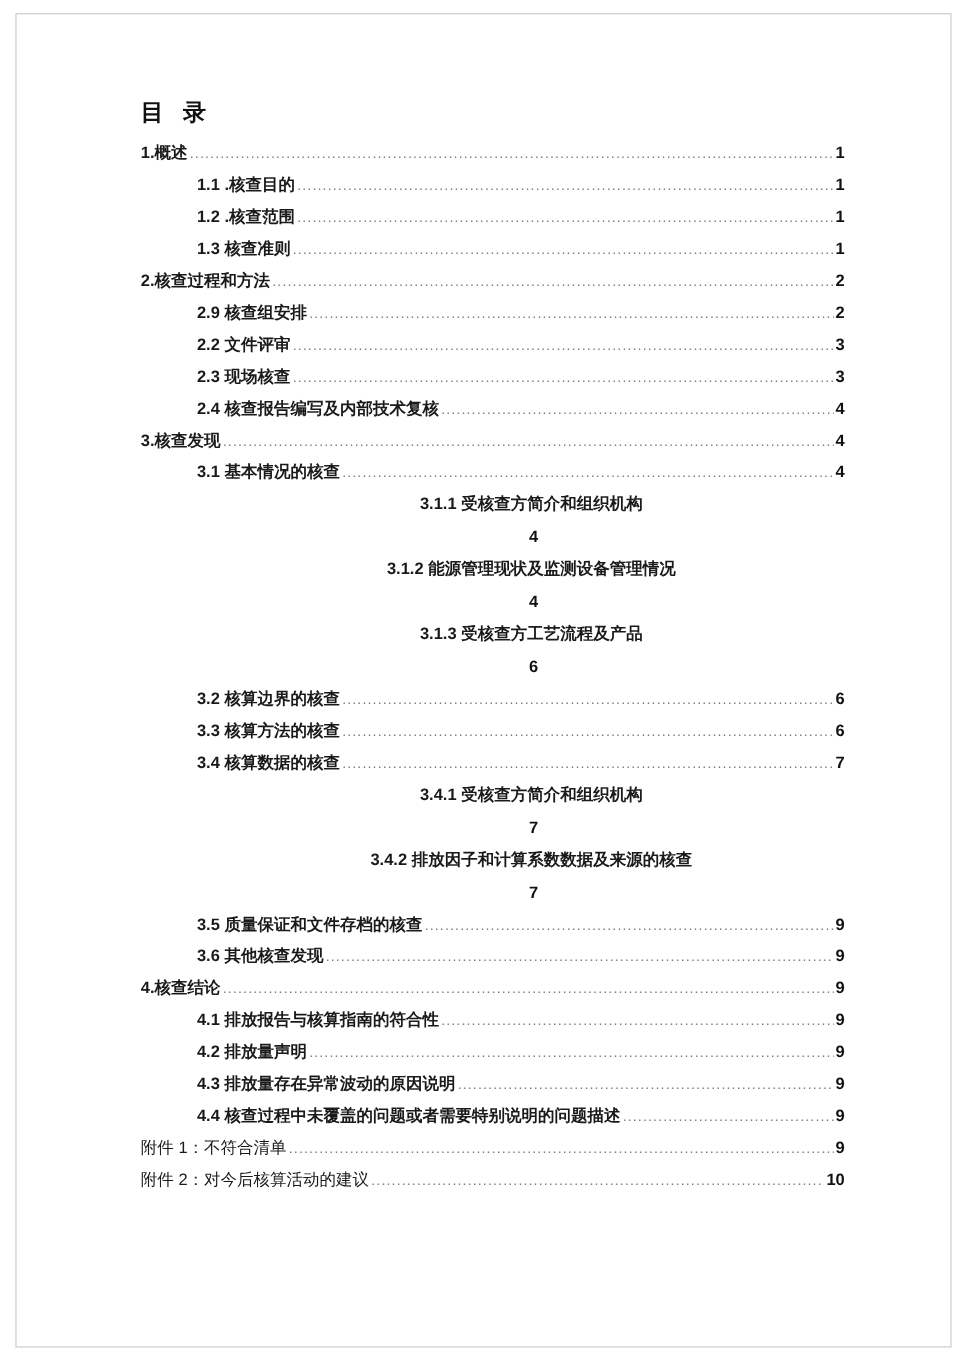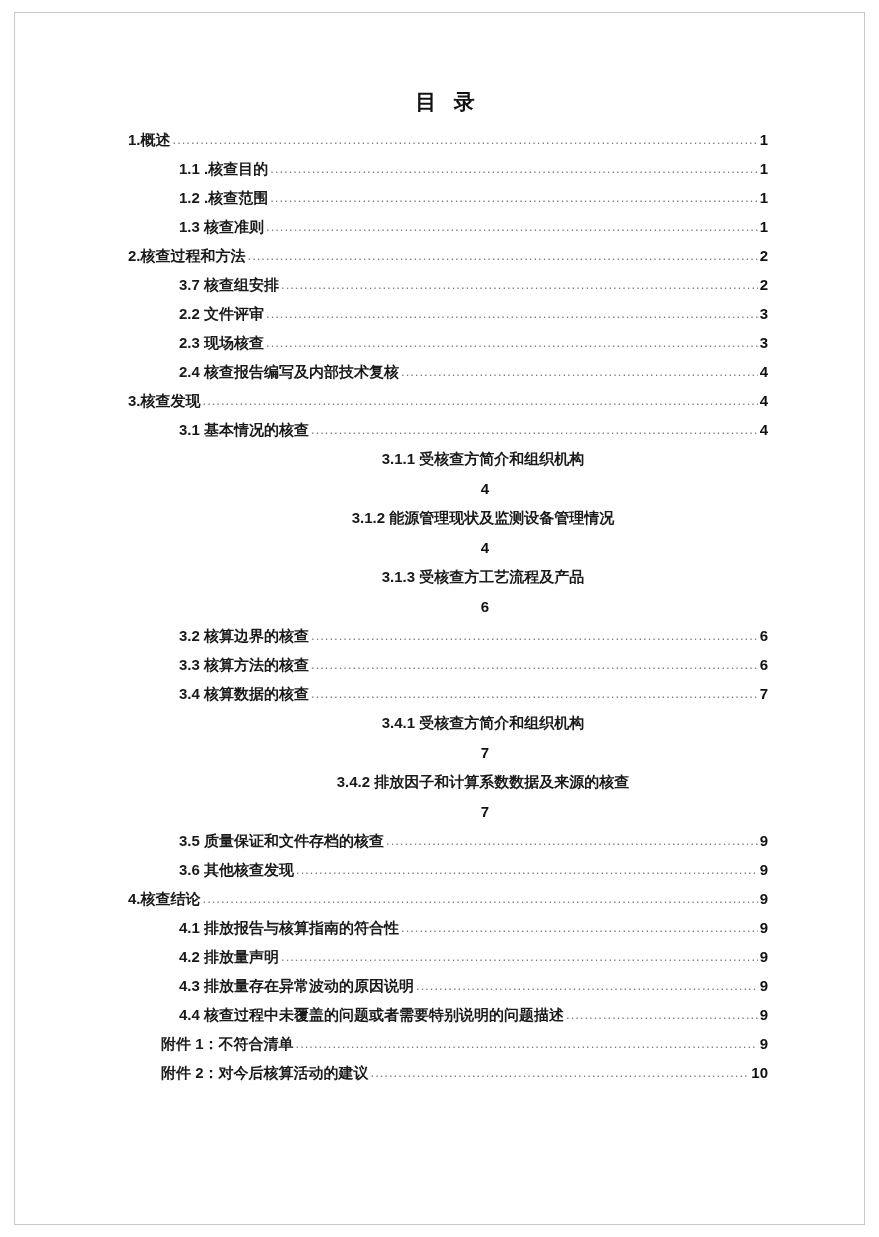--- a/index.html
+++ b/index.html
@@ -28,21 +28,20 @@
     box-sizing: border-box;
     pointer-events: none;
   }
   .content {
     position: absolute;
     left: 128px;
     top: 88px;
     width: 640px;
   }
   .toc-title {
-    text-align: center;
     font-weight: bold;
     font-size: 21px;
     letter-spacing: 6px;
     color: #111;
     margin: 0 0 16px 0;
     font-family: "Liberation Serif", serif;
   }
   .toc-list {
     margin: 0;
     padding: 0;
@@ -85,21 +84,21 @@
     color: #111;
   }
   
   .lvl-1 { margin-left: 0px; }
   .lvl-2 { margin-left: 51px; }
   .lvl-3 { margin-left: 72px; flex-direction: column; }
 
   .lvl-1 .label { font-weight: bold; }
   .lvl-2 .label { font-weight: bold; }
   .lvl-3 .label { font-weight: bold; }
-  .annex .label { font-weight: bold; margin-left: 33px; }
+  .annex .label { font-weight: normal; }
 </style>
 </head>
 <body>
 
 <div class="page">
   <div class="page-border"></div>
   <div class="content">
     <div class="toc-title">目  录</div>
     <ul class="toc-list">
         <li class="toc-row lvl-1">
@@ -121,21 +120,21 @@
           <span class="label">1.3 核查准则</span>
           <span class="dots"></span>
           <span class="page-num">1</span>
         </li>
         <li class="toc-row lvl-1">
           <span class="label">2.核查过程和方法</span>
           <span class="dots"></span>
           <span class="page-num">2</span>
         </li>
         <li class="toc-row lvl-2">
-          <span class="label">3.7 核查组安排</span>
+          <span class="label">2.9 核查组安排</span>
           <span class="dots"></span>
           <span class="page-num">2</span>
         </li>
         <li class="toc-row lvl-2">
           <span class="label">2.2 文件评审</span>
           <span class="dots"></span>
           <span class="page-num">3</span>
         </li>
         <li class="toc-row lvl-2">
           <span class="label">2.3 现场核查</span>

